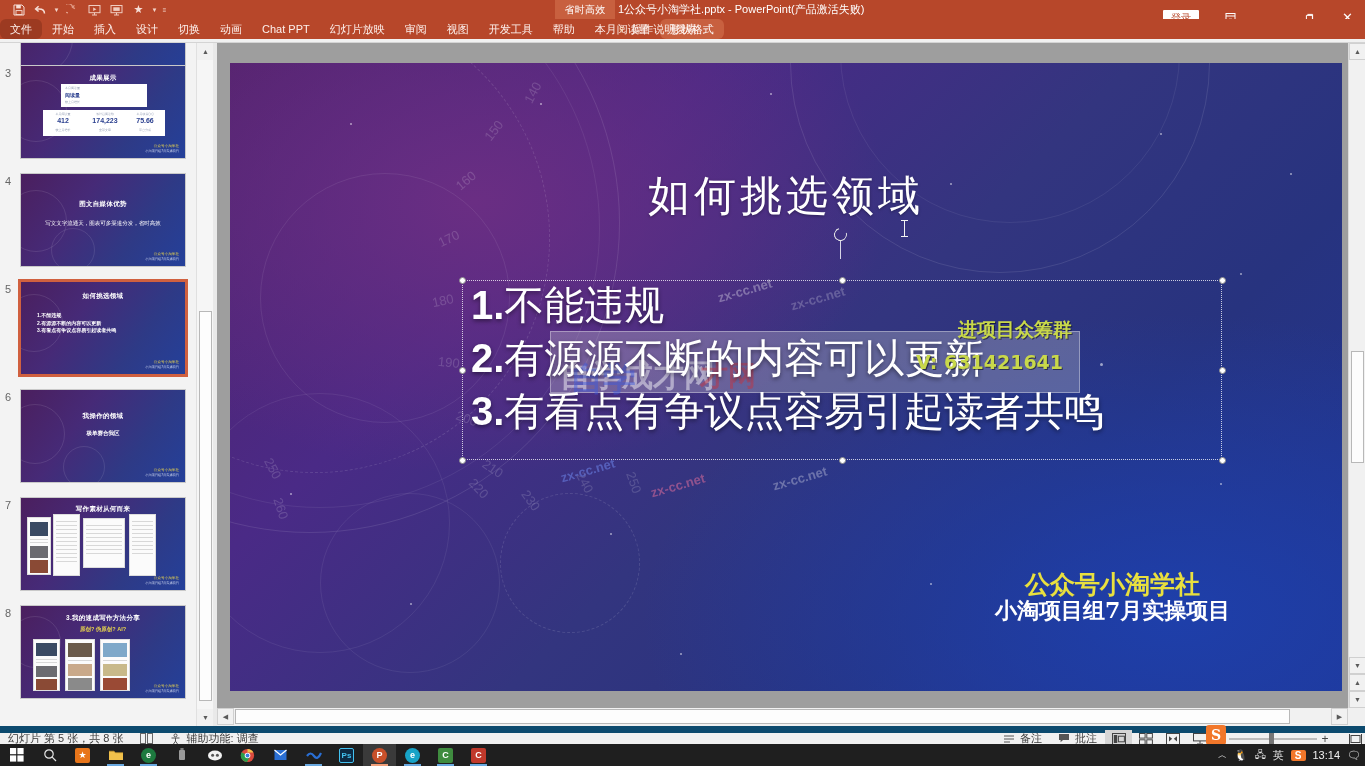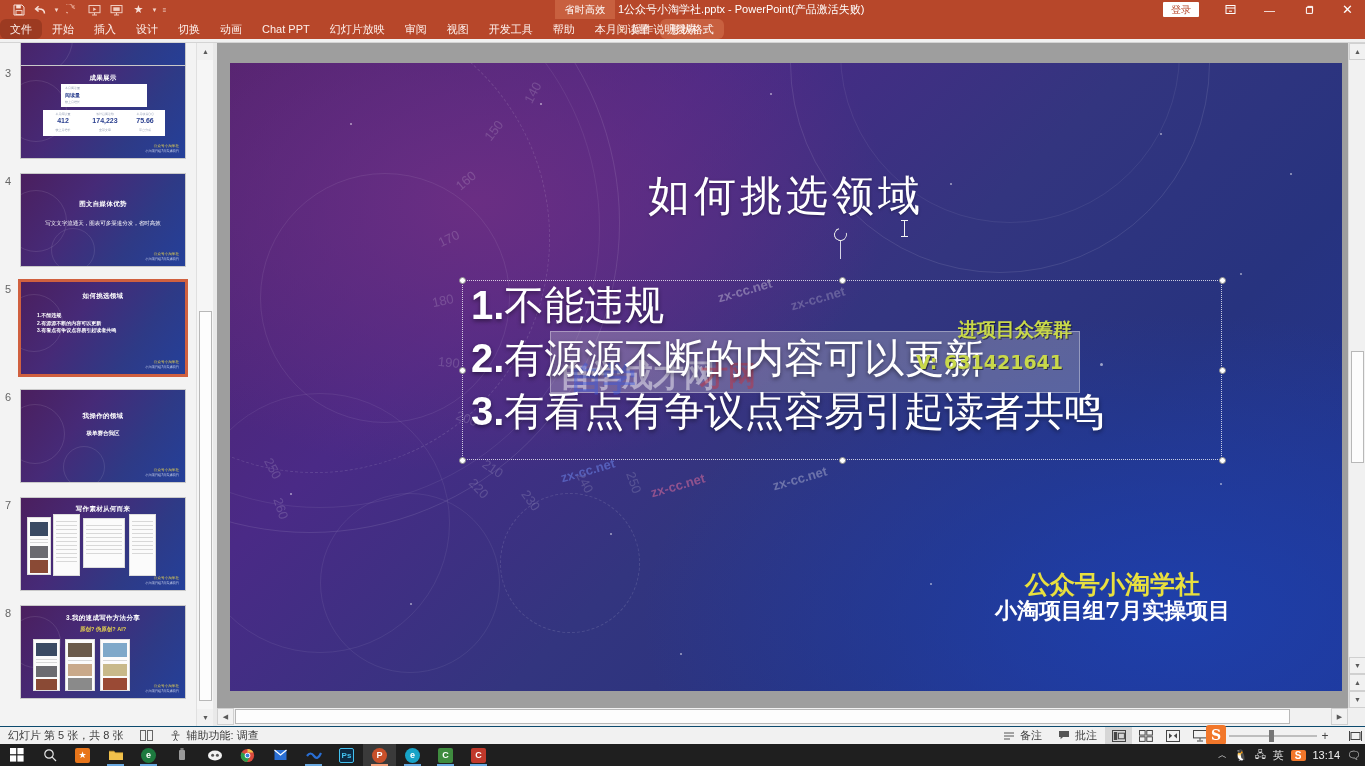--- a/index.html
+++ b/index.html
@@ -26,21 +26,21 @@
     color: #f3d3c8; font-size: 6px; }
   .ctx-tab-top {
     position: absolute; left: 555px; top: 0; width: 60px; height: 19px;
     background: #c8603f; color: #fff; font-size: 10px;
     display: flex; align-items: center; justify-content: center; letter-spacing: .3px;
   }
   .doctitle {
     position: absolute; left: 618px; top: 0; height: 19px; line-height: 19px;
     color: #fff; font-size: 11px; white-space: nowrap;
   }
-  .win-right { position: absolute; right: 2px; top: 0; height: 19px; display: flex; align-items: center; gap: 8px; }
+  .win-right { position: absolute; right: 2px; top: 8px; height: 19px; display: flex; align-items: center; gap: 8px; }
   .signin {
     height: 15px; padding: 0 8px; background: #ffffff; color: #b7472a; font-size: 10px;
     display: flex; align-items: center; border-radius: 1px; margin-right: 8px;
   }
   .win-btn { width: 31px; height: 19px; display: flex; align-items: center; justify-content: center;
     color: #fff; font-size: 11px; }
   .win-btn.close { font-size: 13px; }
   .ribbon-toggle {
     position: absolute; right: 8px; top: 21px; width: 16px; height: 14px;
     color: #fbe3da; font-size: 11px; display: flex; align-items: center; justify-content: center;
@@ -234,21 +234,21 @@
   .h-scroll .arrow.left { left: 0; }
   .h-scroll .arrow.right { right: 0; }
   .h-scroll .thumbbar {
     position: absolute; left: 18px; top: 1px; width: 1055px; height: 15px;
     background: #fdfdfd; border: 1px solid #b8b8b8;
   }
 
   
   .statusbar {
     position: absolute; left: 0; top: 726px; width: 1365px; height: 18px;
-    background: #f1f1f1; border-top: 1px solid #0c4a6e;
+    background: #f1f1f1; border-top: 7px solid #0c4a6e;
     display: flex; align-items: center; font-size: 11px; color: #3b3b3b;
   }
   .sb-item { display: flex; align-items: center; gap: 5px; padding: 0 8px; height: 18px; }
   .sb-left { display: flex; align-items: center; }
   .sb-right { position: absolute; right: 0; display: flex; align-items: center; height: 18px; }
   .view-btn {
     width: 27px; height: 18px; display: flex; align-items: center; justify-content: center;
     color: #444;
   }
   .view-btn.active { background: #d6d6d6; }

